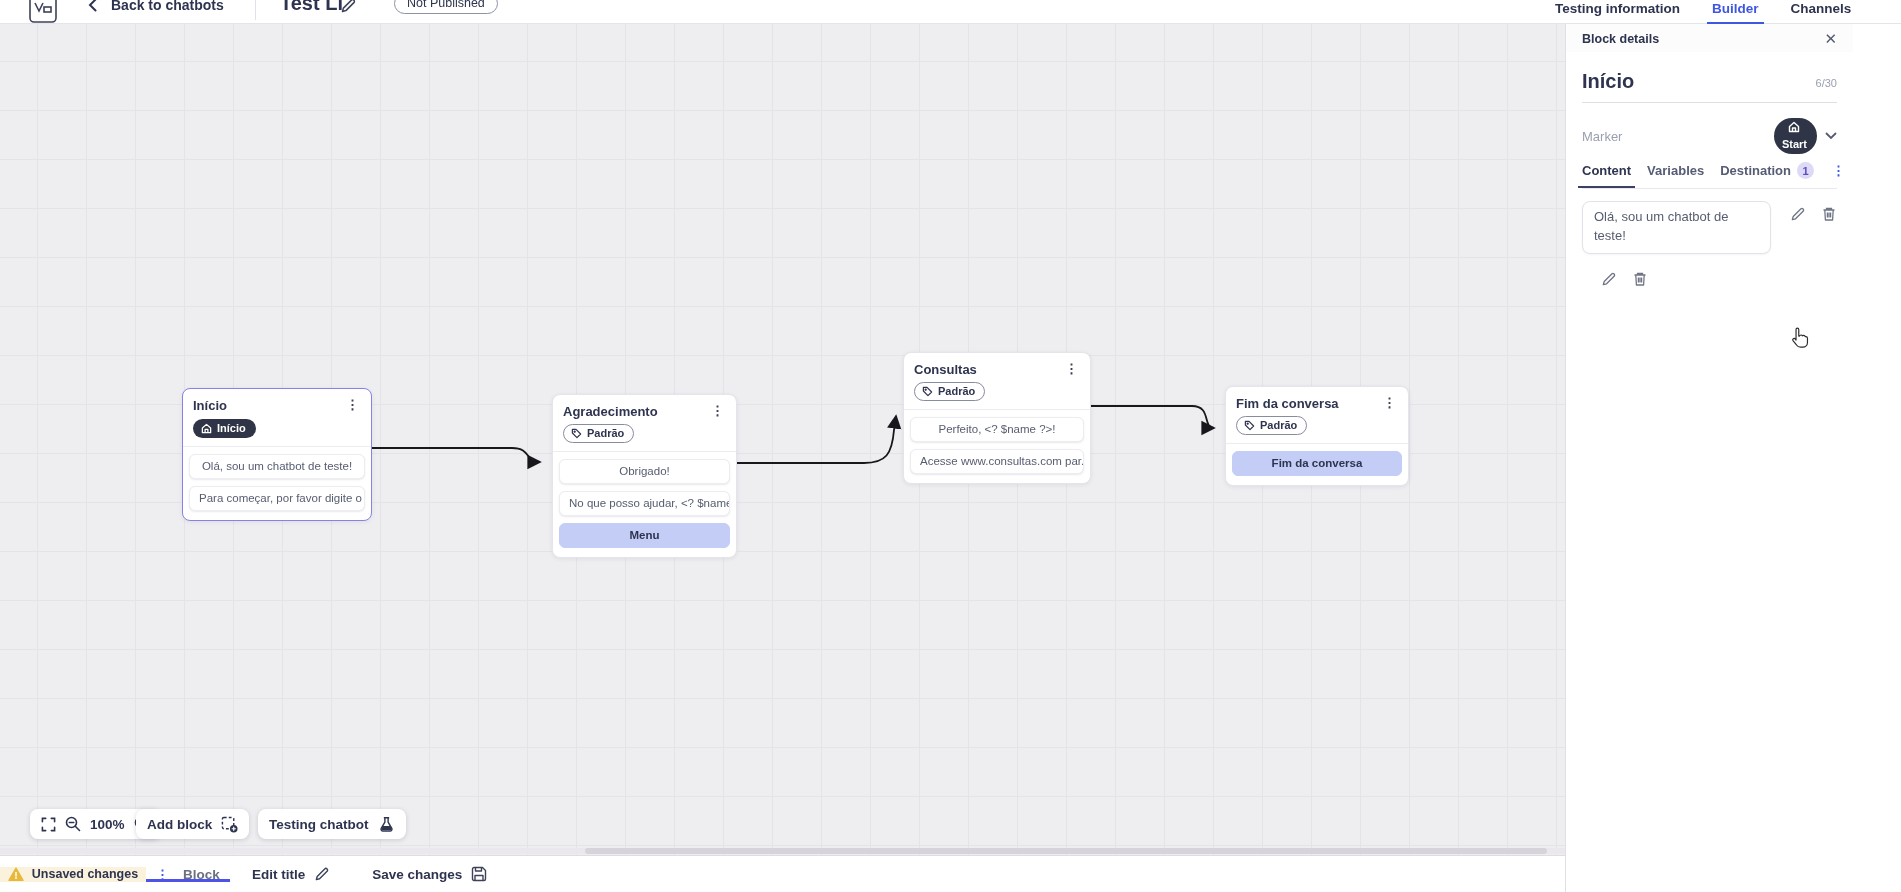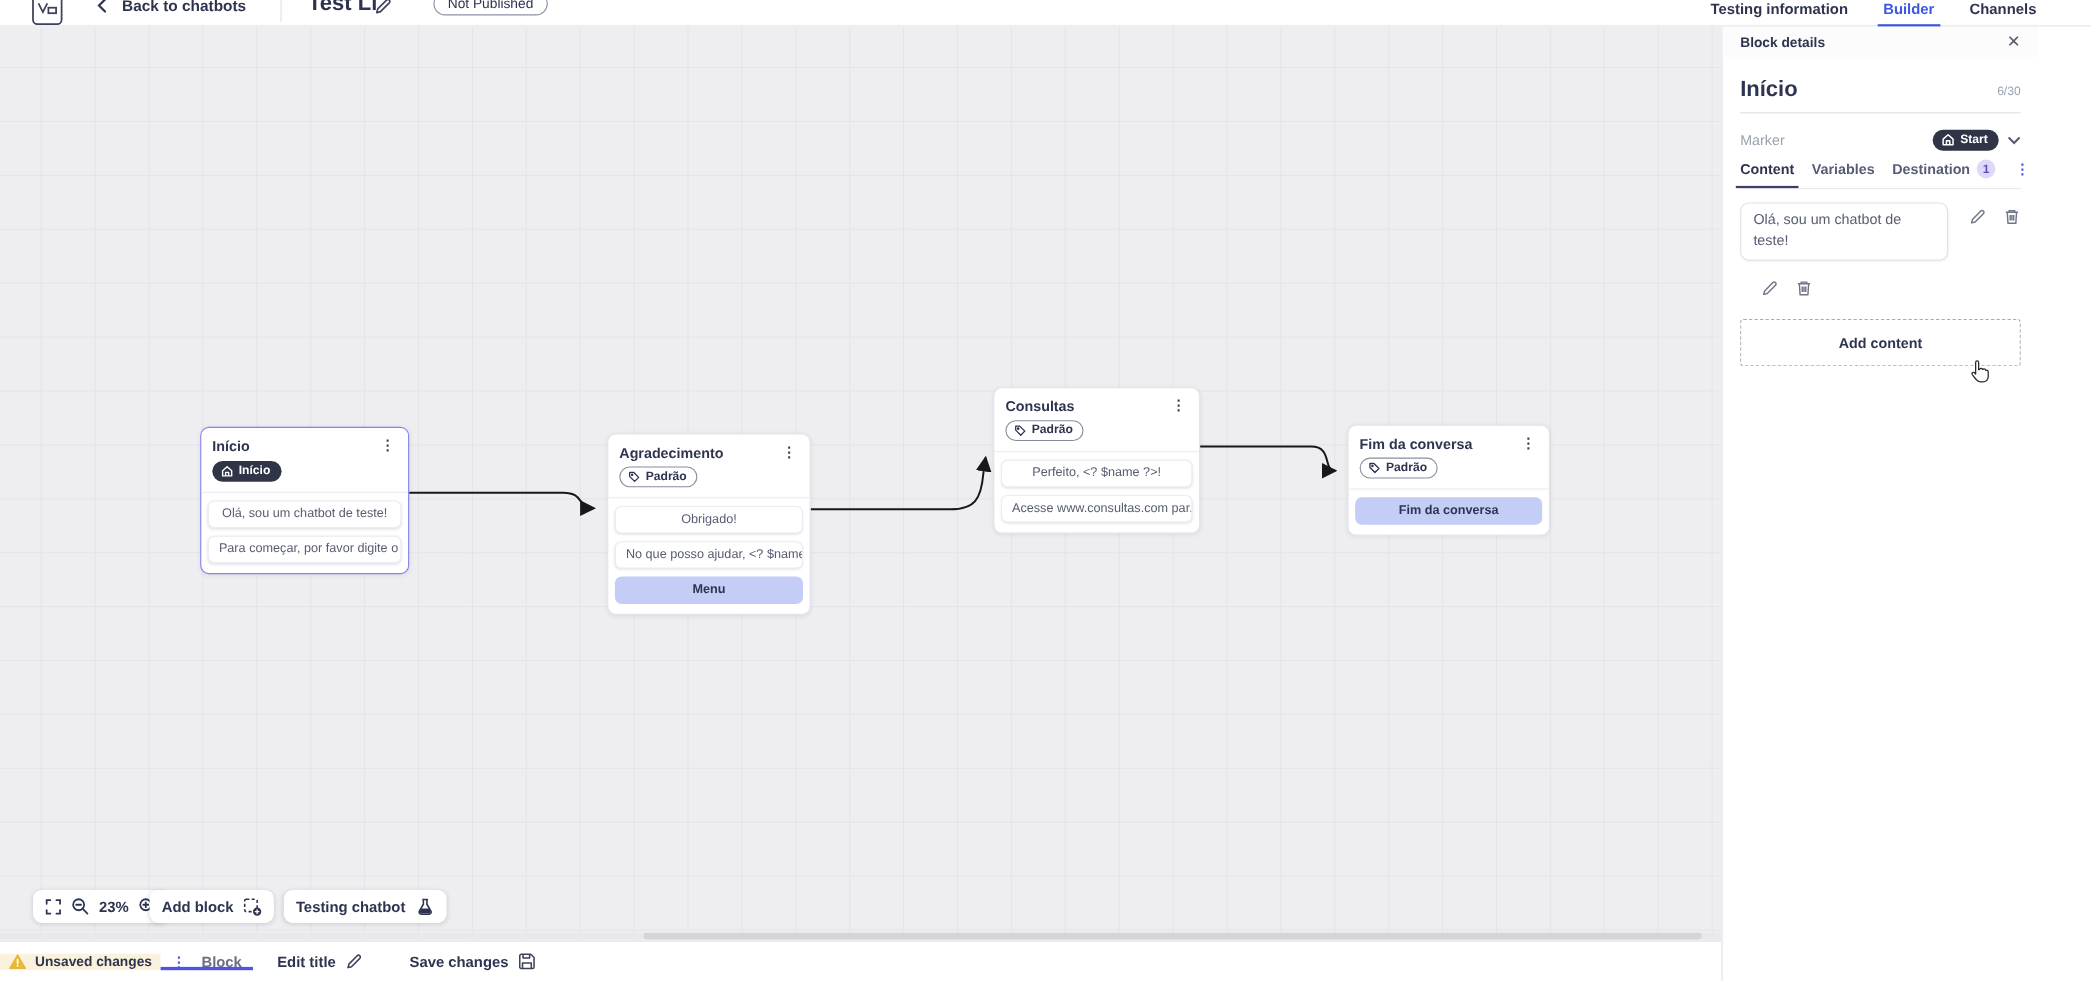--- a/index.html
+++ b/index.html
@@ -78,21 +78,21 @@
   .p-head .t { font-size:12.5px; font-weight:700; color:#2e3450; }
   .p-close { font-size:15px; color:#555b6e; cursor:pointer; line-height:1; }
   .p-body { padding:0 16px; }
   .p-titlerow { display:flex; align-items:flex-end; justify-content:space-between; margin-top:18px;
                 border-bottom:1px solid #dfdfe6; padding-bottom:9px; }
   .p-title { font-size:20px; font-weight:700; color:#2e3450; }
   .p-count { font-size:11px; color:#9aa0b2; padding-bottom:4px; }
   .p-marker { display:flex; align-items:center; margin-top:15px; }
   .p-marker .lbl { font-size:13px; color:#9aa0b2; }
   .p-marker .right { margin-left:auto; display:flex; align-items:center; gap:8px; }
-  .p-marker .badge-dark { margin-top:0; cursor:pointer; }
+  .p-marker .badge-dark { margin-top:0; cursor:pointer;flex-direction:column; }
   .p-tabs { display:flex; align-items:center; gap:16px; margin-top:8px; border-bottom:1px solid #e8e8ee; }
   .p-tab { font-size:13px; font-weight:700; color:#555c74; padding-bottom:9px; position:relative; cursor:pointer;
            display:flex; align-items:center; gap:6px; }
   .p-tab.active { color:#2e3450; }
   .p-tab.active::after { content:""; position:absolute; left:-4px; right:-4px; bottom:-1px; height:2px;
                          background:#3a4066; }
   .num-badge { display:inline-flex; align-items:center; justify-content:center; width:17px; height:17px;
                border-radius:50%; background:#ddd9f6; color:#5b4fc0; font-size:11px; font-weight:700; }
   .p-tabs .kebab { margin-left:auto; color:#3e57e0; padding-bottom:9px; }
   .p-fieldrow { display:flex; align-items:flex-start; margin-top:12px; }
@@ -230,21 +230,21 @@
 
     <div class="ctl" style="left:30px; top:785px;">
       <svg class="ic" width="15" height="15" viewBox="0 0 16 16" fill="none" stroke="#2e3450" stroke-width="1.7" stroke-linecap="round">
           <path d="M1.5 5V1.5H5M11 1.5h3.5V5M14.5 11v3.5H11M5 14.5H1.5V11"></path>
         </svg>
       <svg class="ic" width="16" height="16" viewBox="0 0 16 16" fill="none" stroke="#2e3450" stroke-width="1.6" stroke-linecap="round">
           <circle cx="6.5" cy="6.5" r="5"></circle>
           <path d="M10.5 10.5L14.5 14.5"></path>
           <path d="M4.3 6.5h4.4"></path>
         </svg>
-      <span>23%</span>
+      <span>100%</span>
       <svg class="ic" width="16" height="16" viewBox="0 0 16 16" fill="none" stroke="#2e3450" stroke-width="1.6" stroke-linecap="round">
           <circle cx="6.5" cy="6.5" r="5"></circle>
           <path d="M10.5 10.5L14.5 14.5"></path>
           <path d="M4.3 6.5h4.4M6.5 4.3v4.4"></path>
         </svg>
     </div>
 
     <div class="ctl" style="left:136px; top:785px;">
       <span>Add block</span>
       <svg class="ic" width="17" height="17" viewBox="0 0 18 18" fill="none" stroke="#2e3450" stroke-width="1.5">
@@ -357,21 +357,20 @@
           <span class="icb">
             <svg class="ic" width="16" height="16" viewBox="0 0 16 16" fill="none" stroke="#707585" stroke-width="1.3">
                 <path d="M2.5 4h11M5.5 4V2.5h5V4"></path>
                 <path d="M3.8 4l.6 10h7.2l.6-10" stroke-linejoin="round"></path>
                 <path d="M6.4 6.5v5M8 6.5v5M9.6 6.5v5"></path>
               </svg>
           </span>
         </div>
       </div>
 
-      <div class="p-add">Add content</div>
     </div>
   </div>
 
   <div class="cursor">
     <svg width="24" height="26" viewBox="0 0 18 20">
         <path d="M7 1.6c.6 0 1.05.45 1.05 1.05v5.1h.55c.15-.5.65-.85 1.2-.85.5 0 .95.3 1.1.72.22-.25.55-.4.92-.4.6 0 1.1.42 1.2 1 .15-.07.32-.1.5-.1.68 0 1.23.55 1.23 1.23v3.35c0 2-1.6 3.55-3.6 3.55H9.4c-1.25 0-2.4-.62-3.1-1.65L3.6 11.2c-.3-.45-.2-1.05.22-1.4.45-.37 1.1-.3 1.45.13l.68.85V2.65c0-.6.45-1.05 1.05-1.05z" fill="#fff" stroke="#2b2b2b" stroke-width="0.9" stroke-linejoin="round"></path>
       </svg>
   </div>
 
 </div>

